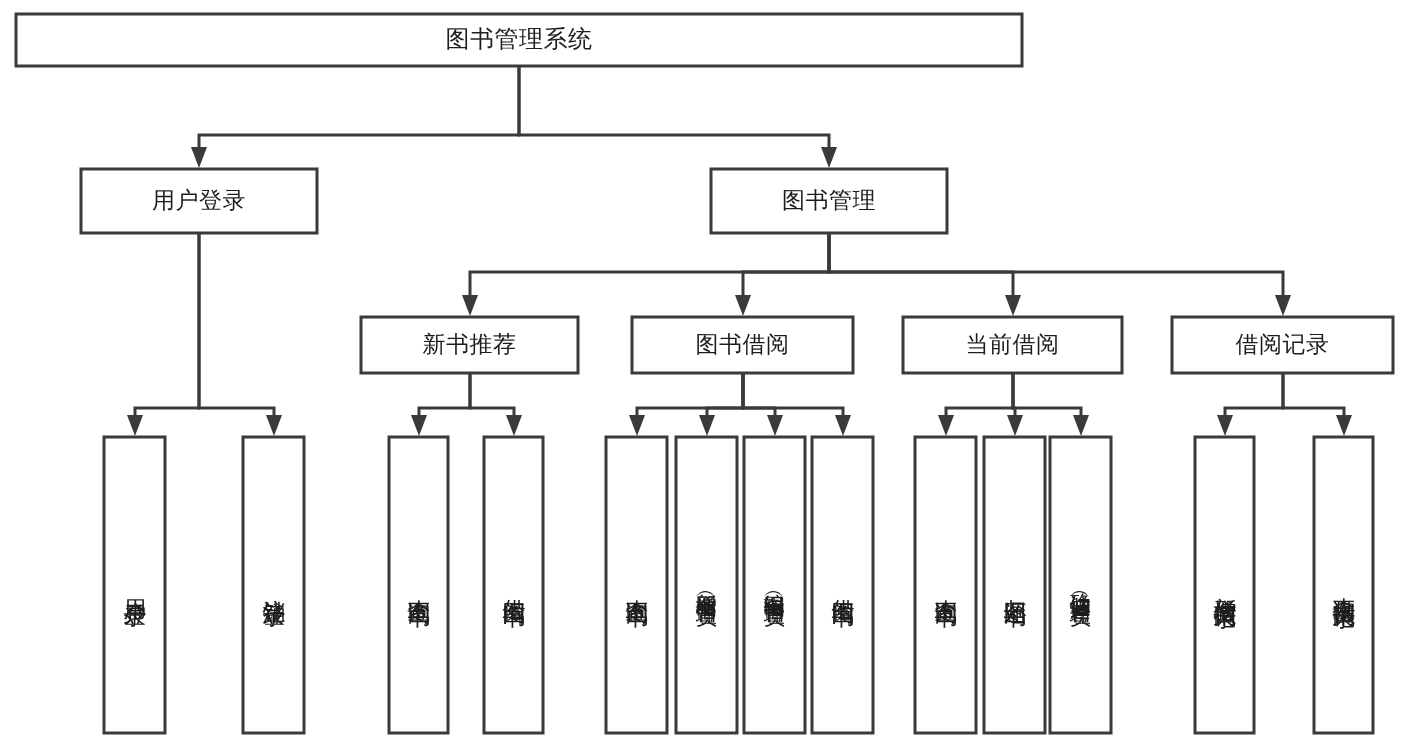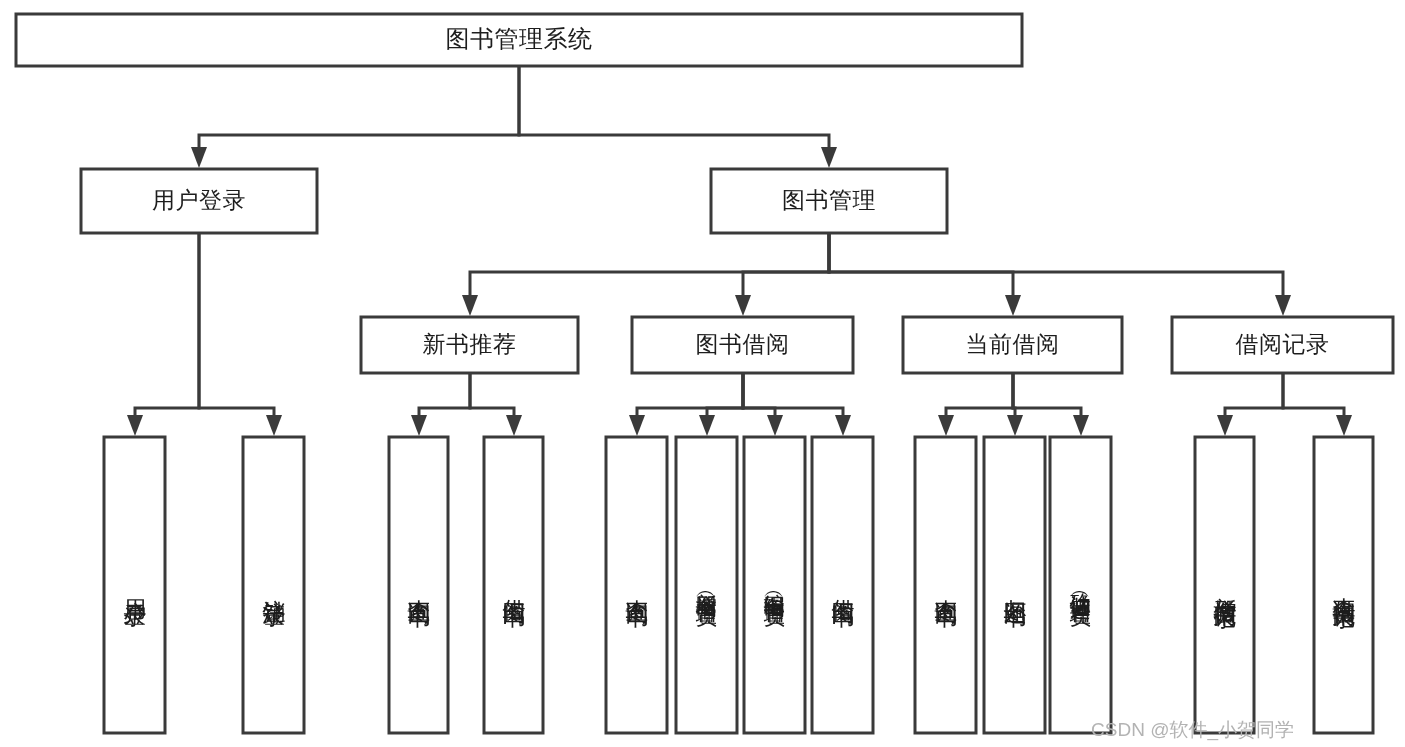--- a/index.html
+++ b/index.html
@@ -231,14 +231,13 @@
       <div class="leaf-label-wrap" style="left: 1050px; top: 437px; width: 61px; height: 296px;">
         <span class="leaf-label" style="font-size: 21px;">确认归还（管理员）</span>
       </div>
       <div class="leaf-label-wrap" style="left: 1195px; top: 437px; width: 59px; height: 296px;">
         <span class="leaf-label">新增借阅记录</span>
       </div>
       <div class="leaf-label-wrap" style="left: 1314px; top: 437px; width: 59px; height: 296px;">
         <span class="leaf-label">查询借阅记录</span>
       </div>
     </div>
-  <div class="watermark">CSDN @软件_小贺同学</div>
 </div>
 
 </body></html>

